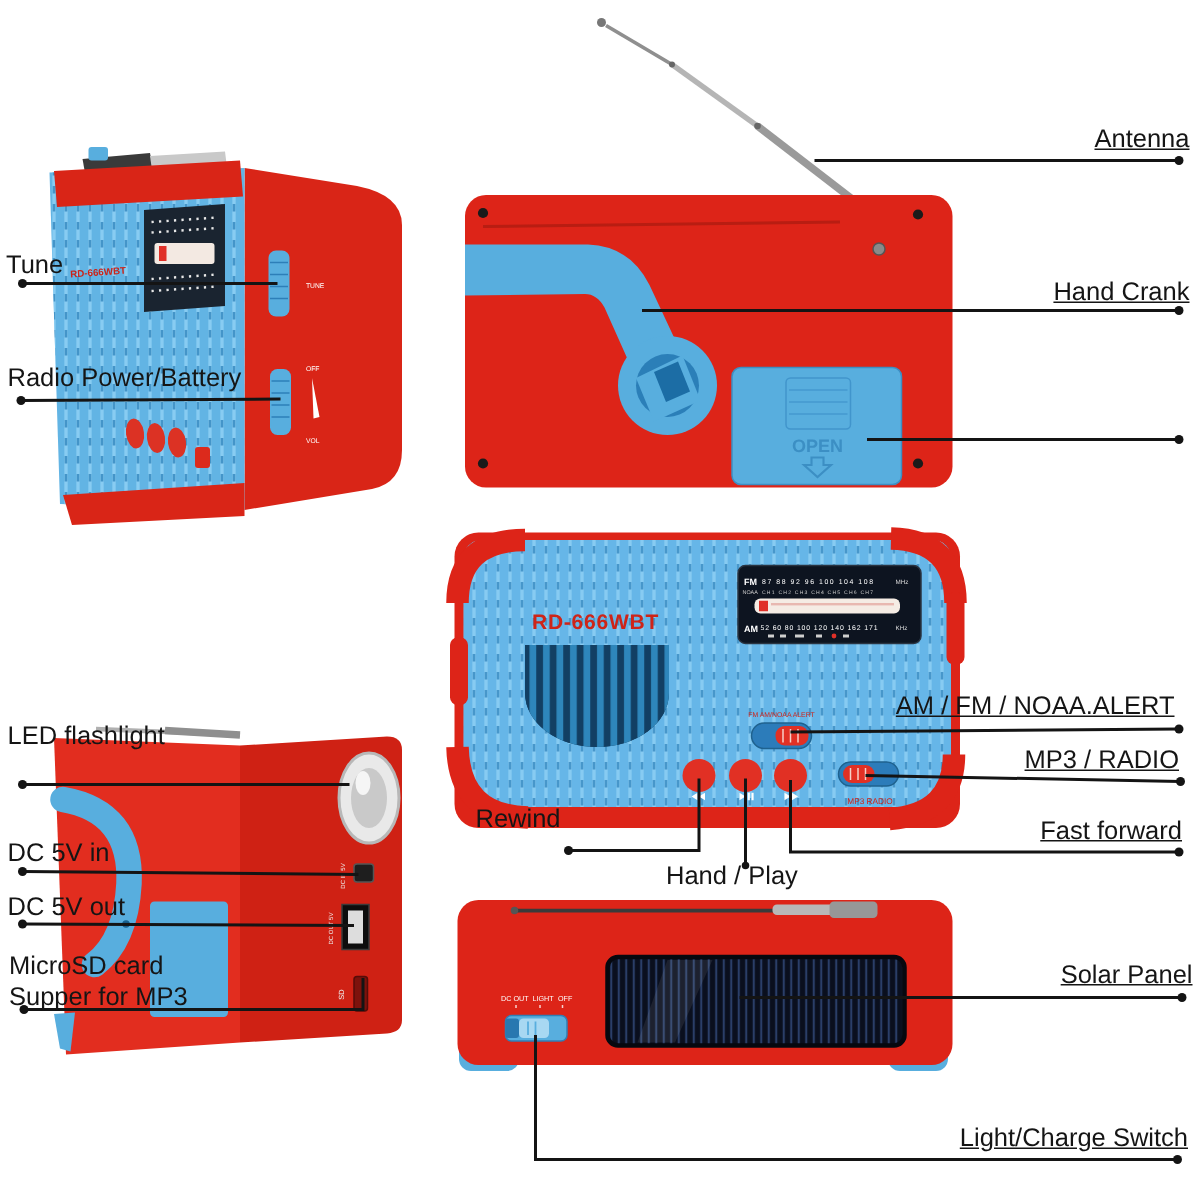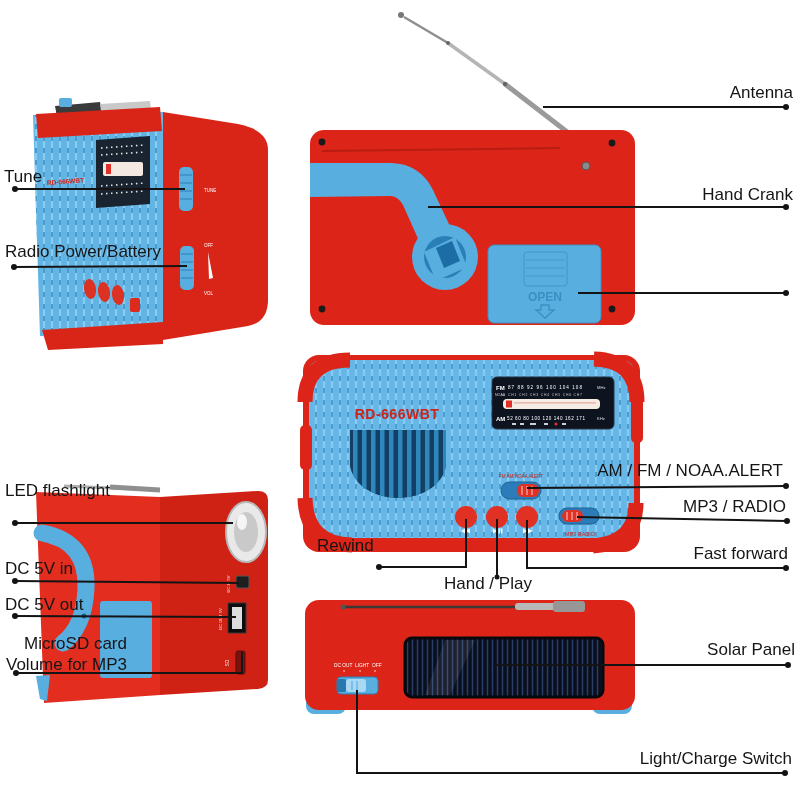--- a/index.html
+++ b/index.html
@@ -1,21 +1,21 @@
 <!DOCTYPE html>
 <html><head>
 <meta charset="utf-8">
 <style>
   html,body{margin:0;padding:0;background:#fff;}
   .stage{position:relative;width:800px;height:800px;background:#ffffff;overflow:hidden;
          font-family:"Liberation Sans",sans-serif;}
   .art{position:absolute;left:0;top:0;}
   .lbl{position:absolute;font-size:17px;line-height:20px;color:#151515;white-space:nowrap;}
-  .lbl.right{text-align:center;}
-  .lbl.two-line div{line-height:21px;text-align:right;}
+  .lbl.right{text-align:center;text-decoration:underline;}
+  .lbl.two-line div{line-height:21px;}
 </style>
 </head>
 <body>
 
 <div class="stage">
 
 <svg class="art" width="800" height="800" viewBox="0 0 800 800">
   <defs>
     <pattern id="ribs" width="8" height="12" patternUnits="userSpaceOnUse">
       <line x1="4" y1="0" x2="4" y2="12" stroke="#8fd0f4" stroke-width="2.2"></line>
@@ -310,21 +310,21 @@
   </g>
 </svg>
 
 <div class="lbl" style="left:4px;top:167px">Tune</div>
 <div class="lbl" style="left:5px;top:242px">Radio Power/Battery</div>
 <div class="lbl" style="left:5px;top:481px">LED flashlight</div>
 <div class="lbl" style="left:5px;top:559px">DC 5V in</div>
 <div class="lbl" style="left:5px;top:595px">DC 5V out</div>
 <div class="lbl two-line" style="left:6px;top:633px">
   <div>MicroSD card</div>
-  <div>Volume for MP3</div>
+  <div>Supper for MP3</div>
 </div>
 <div class="lbl right" style="right:7px;top:83px">Antenna</div>
 <div class="lbl right" style="right:7px;top:185px">Hand Crank</div>
 <div class="lbl right" style="right:17px;top:461px">AM / FM / NOAA.ALERT</div>
 <div class="lbl right" style="right:14px;top:497px">MP3 / RADIO</div>
 <div class="lbl right" style="right:12px;top:544px">Fast forward</div>
 <div class="lbl right" style="right:5px;top:640px">Solar Panel</div>
 <div class="lbl right" style="right:8px;top:749px">Light/Charge Switch</div>
 <div class="lbl" style="left:317px;top:536px">Rewind</div>
 <div class="lbl" style="left:444px;top:574px">Hand / Play</div>

